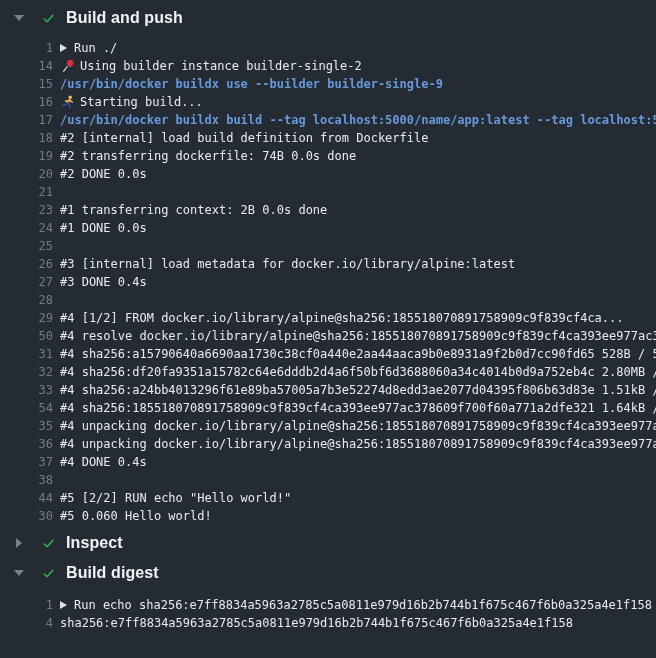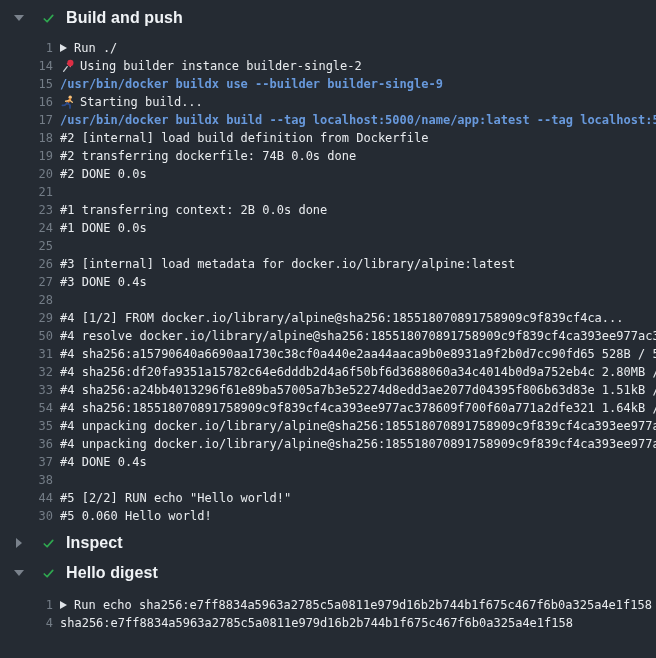--- a/index.html
+++ b/index.html
@@ -255,21 +255,21 @@
   <section class="step">
     <header class="step-header">
       <span class="chev">
           <span class="tri-down"></span>
         </span>
       <span class="check">
         <svg width="13" height="13" viewBox="0 0 16 16">
             <path d="M2.8 8.6 L6.3 12 L13.2 4.2" fill="none" stroke="#2fa850" stroke-width="2.1" stroke-linecap="round" stroke-linejoin="round"></path>
           </svg>
       </span>
-      <span class="step-title">Hello digest</span>
+      <span class="step-title">Build digest</span>
     </header>
     <div class="step-lines digest">
   <div class="log-line">
     <span class="ln">1</span>
     <span class="lt"><span class="gtoggle"></span><span class="txt">Run echo sha256:e7ff8834a5963a2785c5a0811e979d16b2b744b1f675c467f6b0a325a4e1f158</span></span>
   </div>
 
   <div class="log-line">
     <span class="ln">4</span>
     <span class="lt"><span class="txt">sha256:e7ff8834a5963a2785c5a0811e979d16b2b744b1f675c467f6b0a325a4e1f158</span></span>

